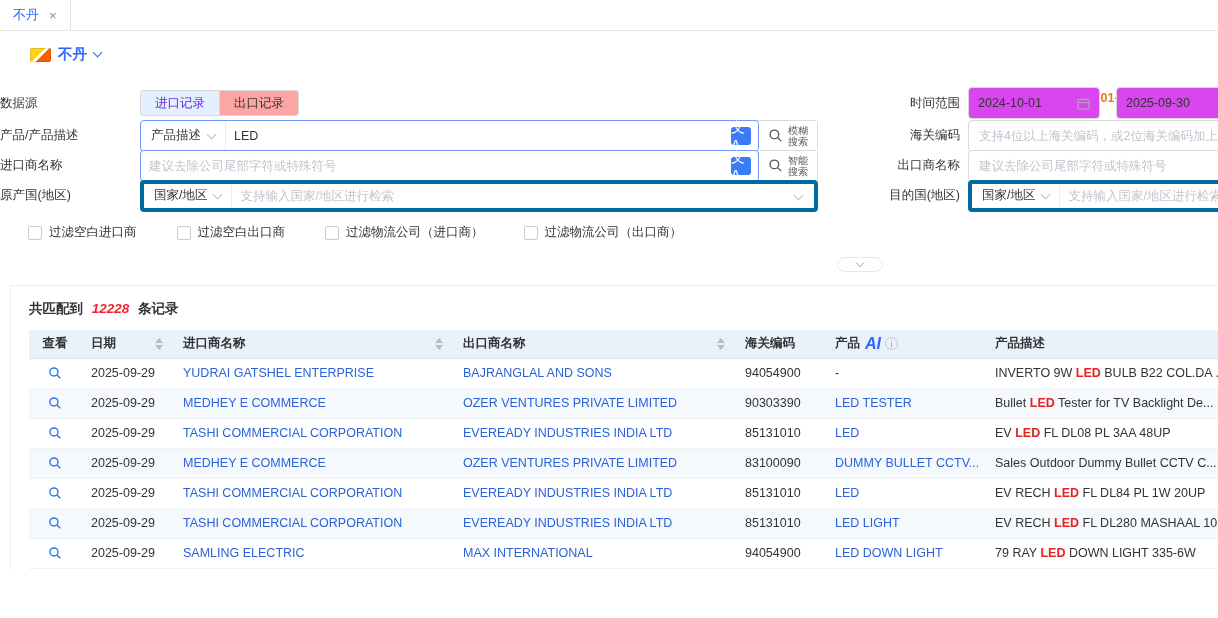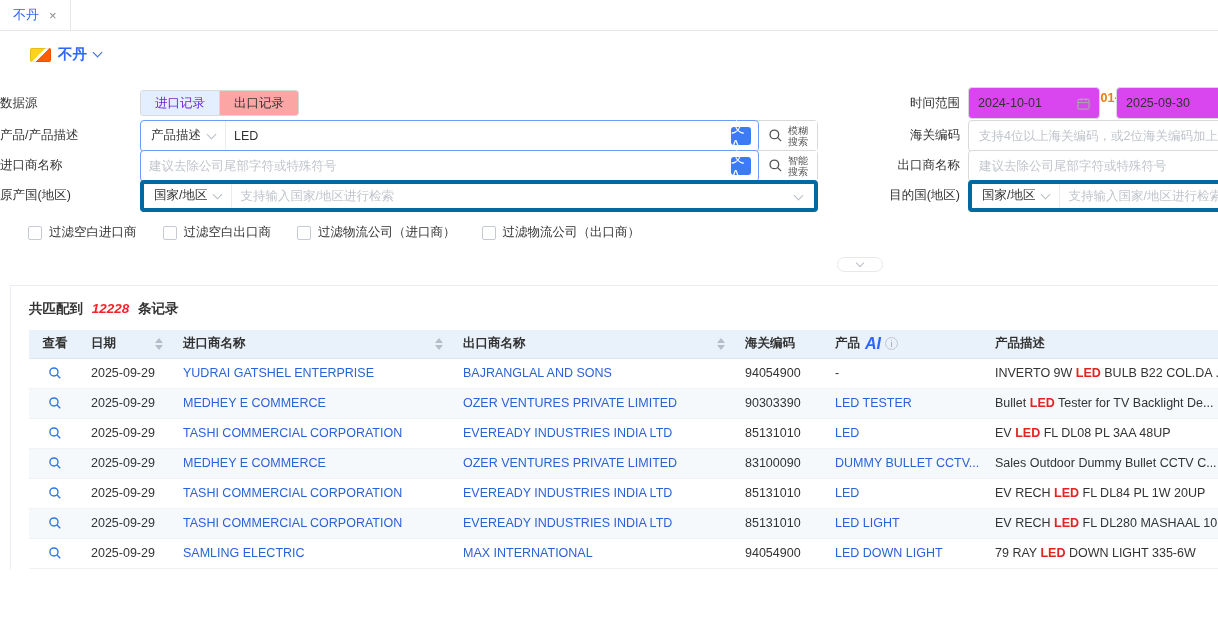--- a/index.html
+++ b/index.html
@@ -47,21 +47,21 @@
 
   .comp2{display:flex;align-items:center;height:32px;border:4px solid #0369a1;border-radius:4px;background:#fff;}
   .w678{width:678px;}
   .w330{width:330px;}
 
   .rinput{height:32px;border:1px solid #d9d9d9;border-radius:4px;padding:0 10px;font:inherit;color:#333;outline:none;background:#fff;}
   .rinput::placeholder{color:#c0c4cc;}
   .date-box{display:flex;align-items:center;justify-content:space-between;height:32px;border:1px solid #d9d9d9;border-radius:4px;padding:0 9px;width:132px;background:#d946ef;cursor:pointer;}
   .date-box.second{width:150px;margin-left:16px;justify-content:flex-start;}
 
-  .cbrow{display:flex;align-items:center;gap:26px;margin:18px 12px 0 28px;}
+  .cbrow{display:flex;align-items:center;gap:40px;margin:18px 12px 0 28px;}
   .cb{display:flex;align-items:center;gap:7px;cursor:pointer;}
   .box{width:14px;height:14px;border:1px solid #c6cad2;border-radius:2px;background:#fff;flex:none;}
 
   .collapse-wrap{position:relative;height:20px;margin-top:14px;}
   .collapse-btn{position:absolute;left:860px;top:2px;transform:translateX(-50%);width:46px;height:15px;border:1px solid #e8e8e8;border-radius:8px;background:#fff;display:flex;align-items:center;justify-content:center;cursor:pointer;}
 
   
   .results{margin:10px 0 0 10px;width:1400px;border:1px solid #e9edf3;border-bottom:none;background:#fff;}
   .summary{padding:14px 0 12px 18px;font-size:13.5px;font-weight:bold;color:#333;}
   .summary .cnt{color:#f5222d;margin:0 5px;font-style:italic;}

